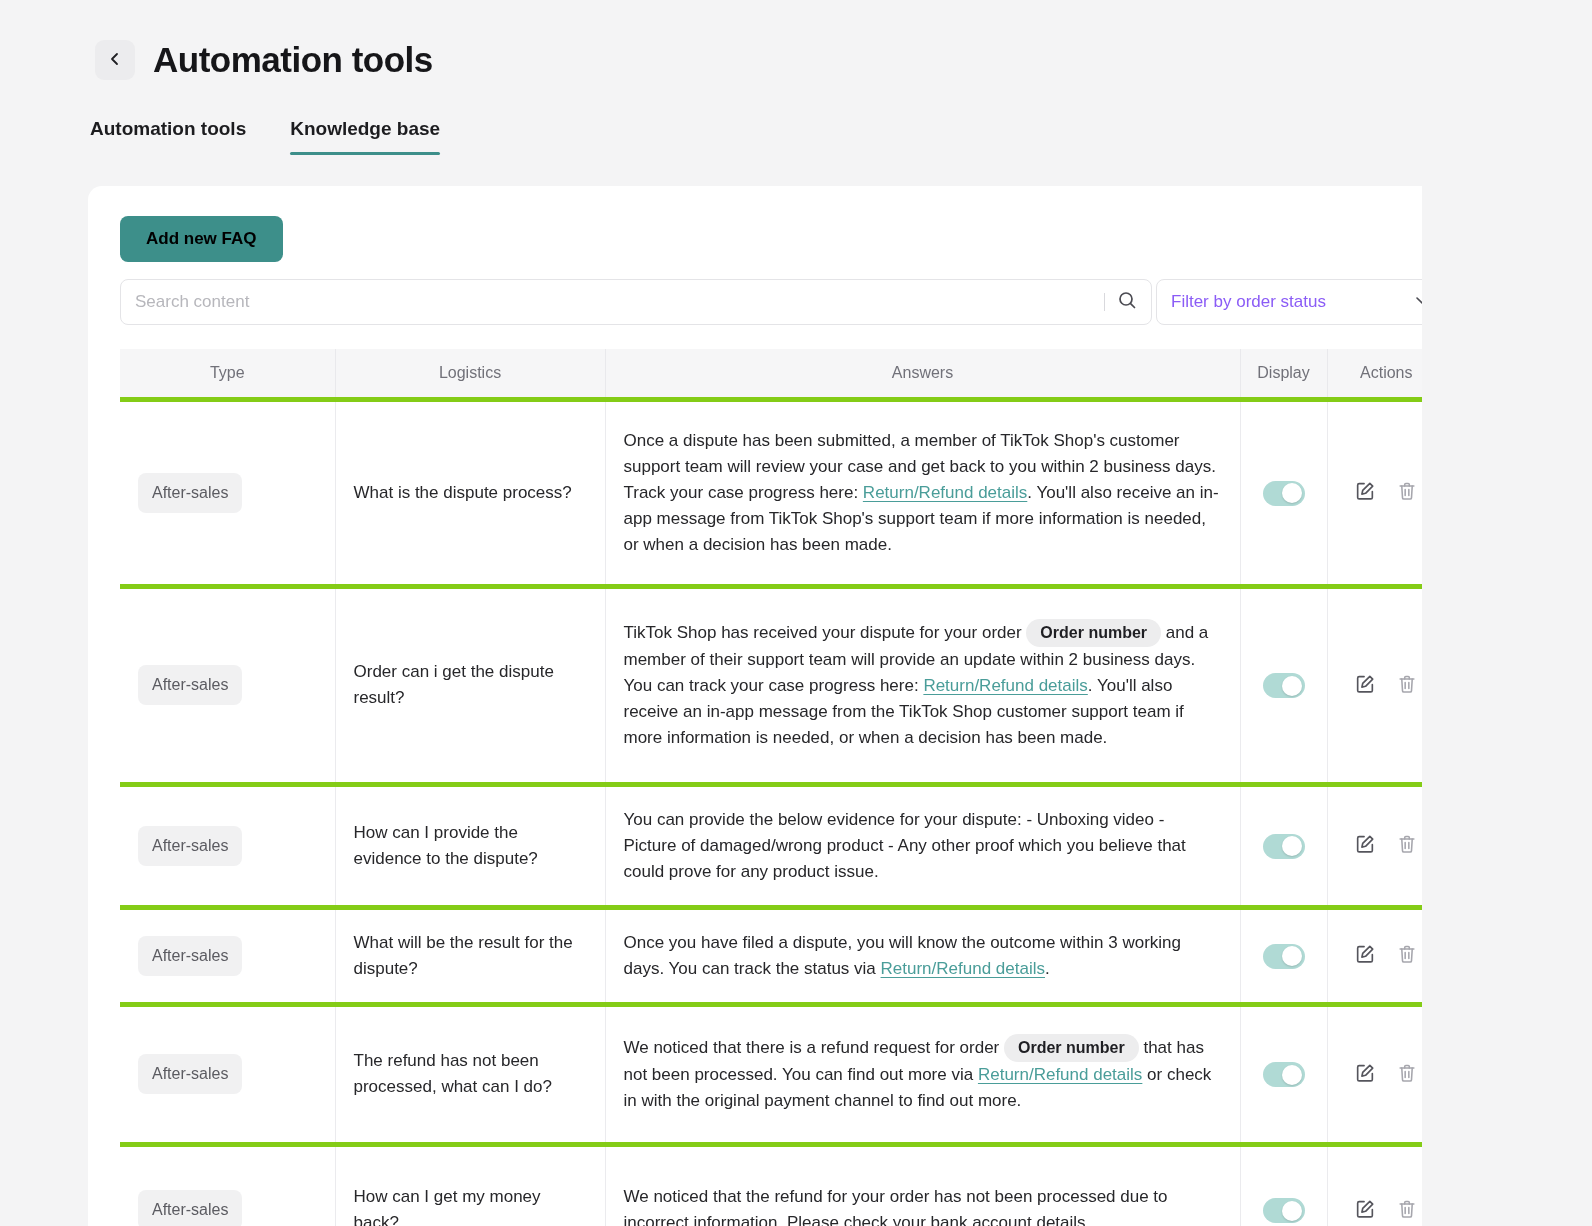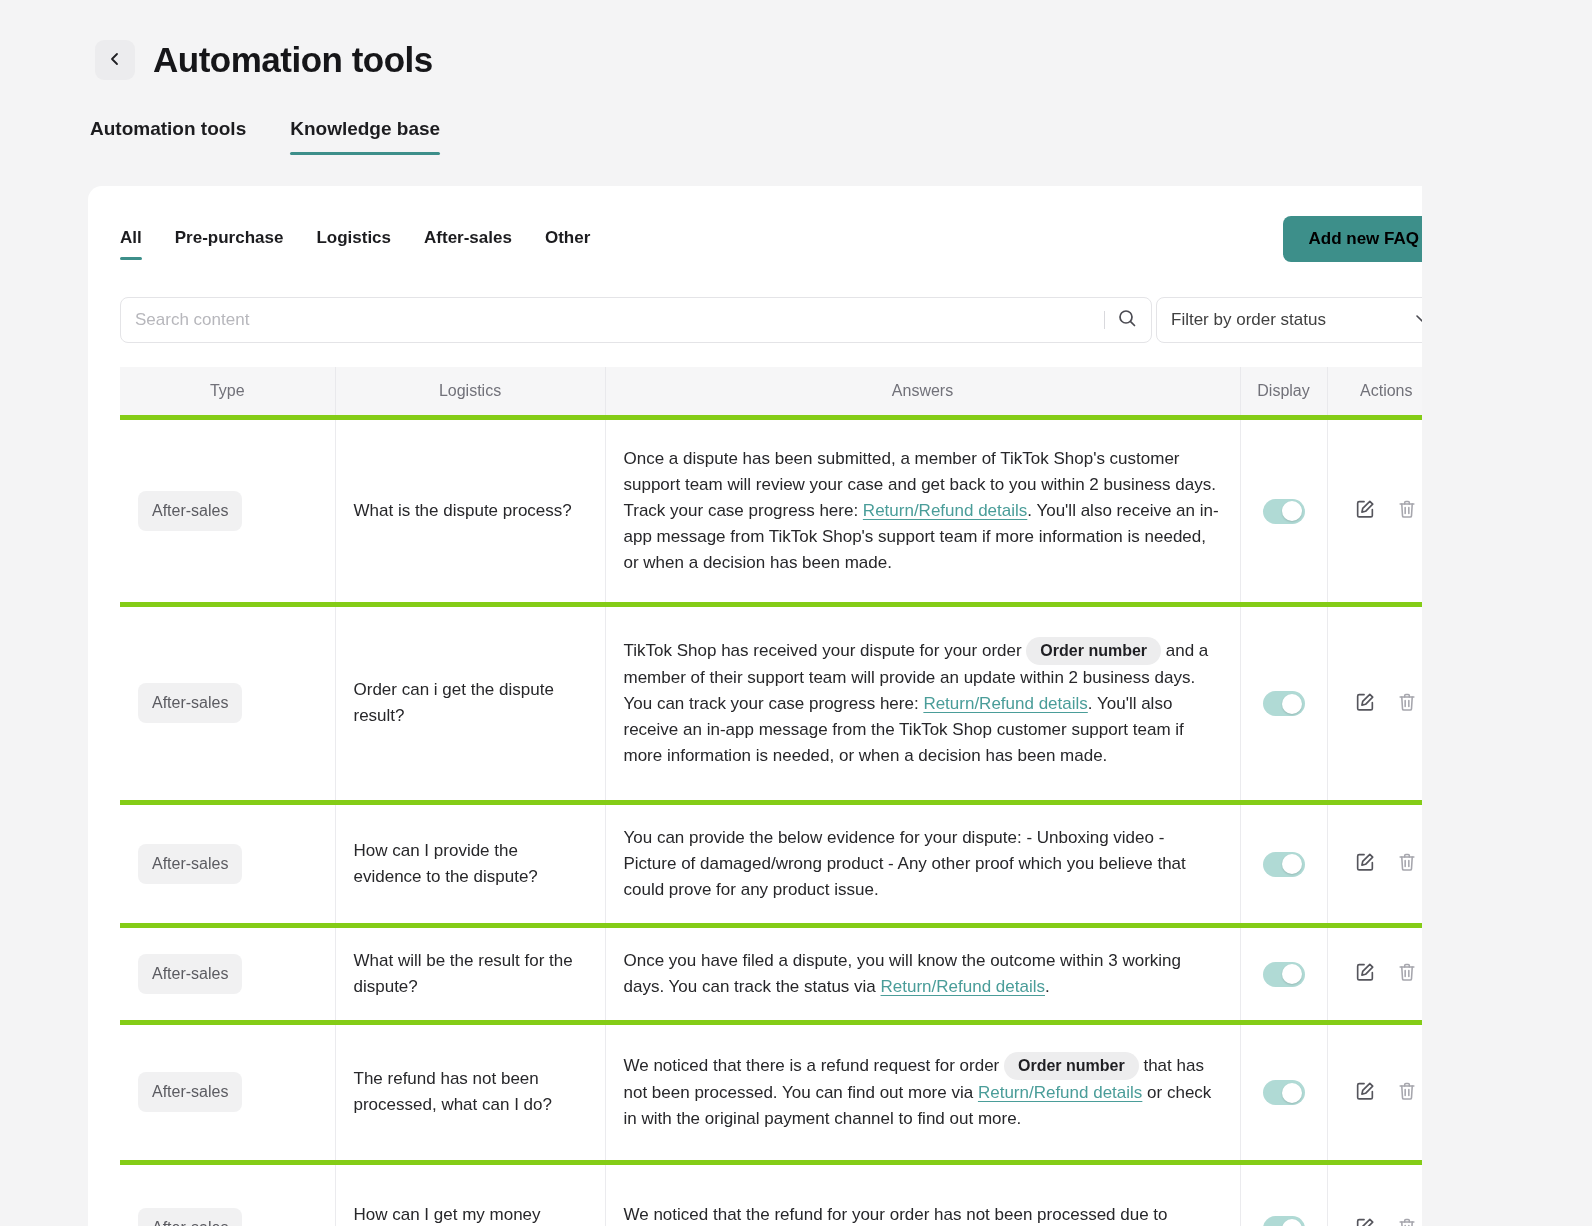--- a/index.html
+++ b/index.html
@@ -29,30 +29,30 @@
   .cat-tabs { display:flex; gap:33px; padding-top:10px; }
   .cat-tab { position:relative; font-size:17px; font-weight:700; color:#1c1c1f;
              padding-bottom:12px; cursor:pointer; }
   .cat-tab .underline { display:none; position:absolute; left:0; right:0; bottom:0;
              height:3px; background:#3d8f8a; border-radius:2px; }
   .cat-tab.active .underline { display:block; }
   .add-btn { background:#3d8f8a; color:#000000; font-family:inherit; font-size:17px; font-weight:700;
              border:none; border-radius:8px; padding:13px 26px; cursor:pointer; }
 
   
-  .search-row { display:flex; gap:4px; margin-top:35px; }
+  .search-row { display:flex; gap:4px; margin-top:17px; }
   .search-box { flex:1; display:flex; align-items:center; height:46px;
                 border:1px solid #e4e4e7; border-radius:8px; padding:0 14px; background:#fff; }
   .search-box input { flex:1; border:none; outline:none; font-family:inherit; font-size:17px; color:#1f1f23; }
   .search-box input::placeholder { color:#b7b7bc; }
   .search-divider { width:1px; height:18px; background:#d9d9dd; margin:0 12px 0 4px; }
   .filter-select { width:289px; display:flex; align-items:center; justify-content:space-between;
                    height:46px; border:1px solid #e4e4e7; border-radius:8px; padding:0 14px;
                    background:#fff; cursor:pointer; }
-  .filter-select .value { font-size:17px; color:#404040; }
+  .filter-select .value { font-size:17px; color:#8b5cf6; }
 
   
   table { width:100%; margin-top:24px; border-collapse:collapse; table-layout:fixed; }
   col.c-type{width:215px;} col.c-q{width:270px;} col.c-a{width:635px;}
   col.c-disp{width:87px;} col.c-act{width:118px;}
   thead th { background:#f6f6f7; font-size:16px; font-weight:400; color:#717179;
              text-align:center; height:50px; padding:0 18px; border-right:1px solid #e9e9ec; }
   thead th:last-child { border-right:none; }
   thead th.th-center { text-align:center; padding:0 6px; }
   tbody td { border-top:5px solid #84cc16; border-right:1px solid #ebebee;
@@ -103,46 +103,20 @@
 
     <div class="main-tab active">
       <span class="lbl">Knowledge base</span>
       <span class="underline"></span>
     </div>
   </nav>
 
   <section class="card">
 
     <div class="card-top">
-      <div class="cat-tabs">
-      <div class="cat-tab active">
-        <span class="lbl">All</span>
-        <span class="underline"></span>
-      </div>
-
-      <div class="cat-tab">
-        <span class="lbl">Pre-purchase</span>
-        
-      </div>
-
-      <div class="cat-tab">
-        <span class="lbl">Logistics</span>
-        
-      </div>
-
-      <div class="cat-tab">
-        <span class="lbl">After-sales</span>
-        
-      </div>
-
-      <div class="cat-tab">
-        <span class="lbl">Other</span>
-        
-      </div>
-    </div>
       <button class="add-btn">Add new FAQ</button>
     </div>
 
     <div class="search-row">
       <div class="search-box">
         <input type="text" placeholder="Search content" style="">
         <span class="search-divider"></span>
         <span>
           <svg width="20" height="20" viewBox="0 0 20 20" fill="none" stroke="#4b4b52" stroke-width="1.7" stroke-linecap="round">
               <circle cx="9" cy="9" r="6"></circle>

